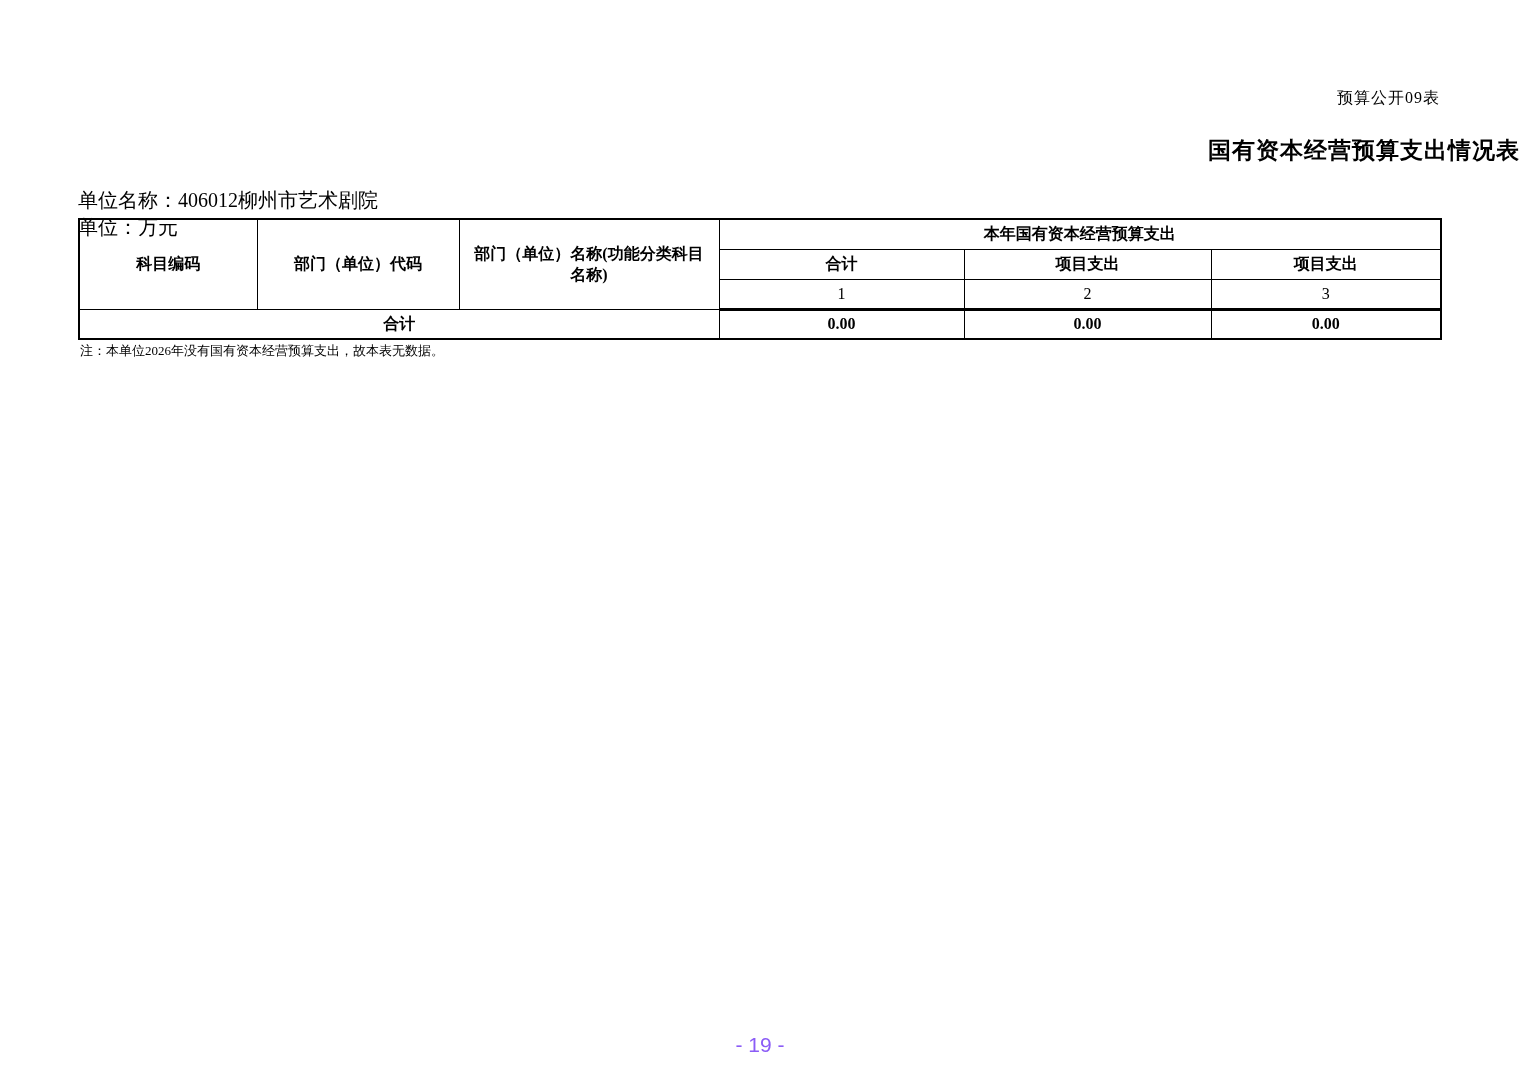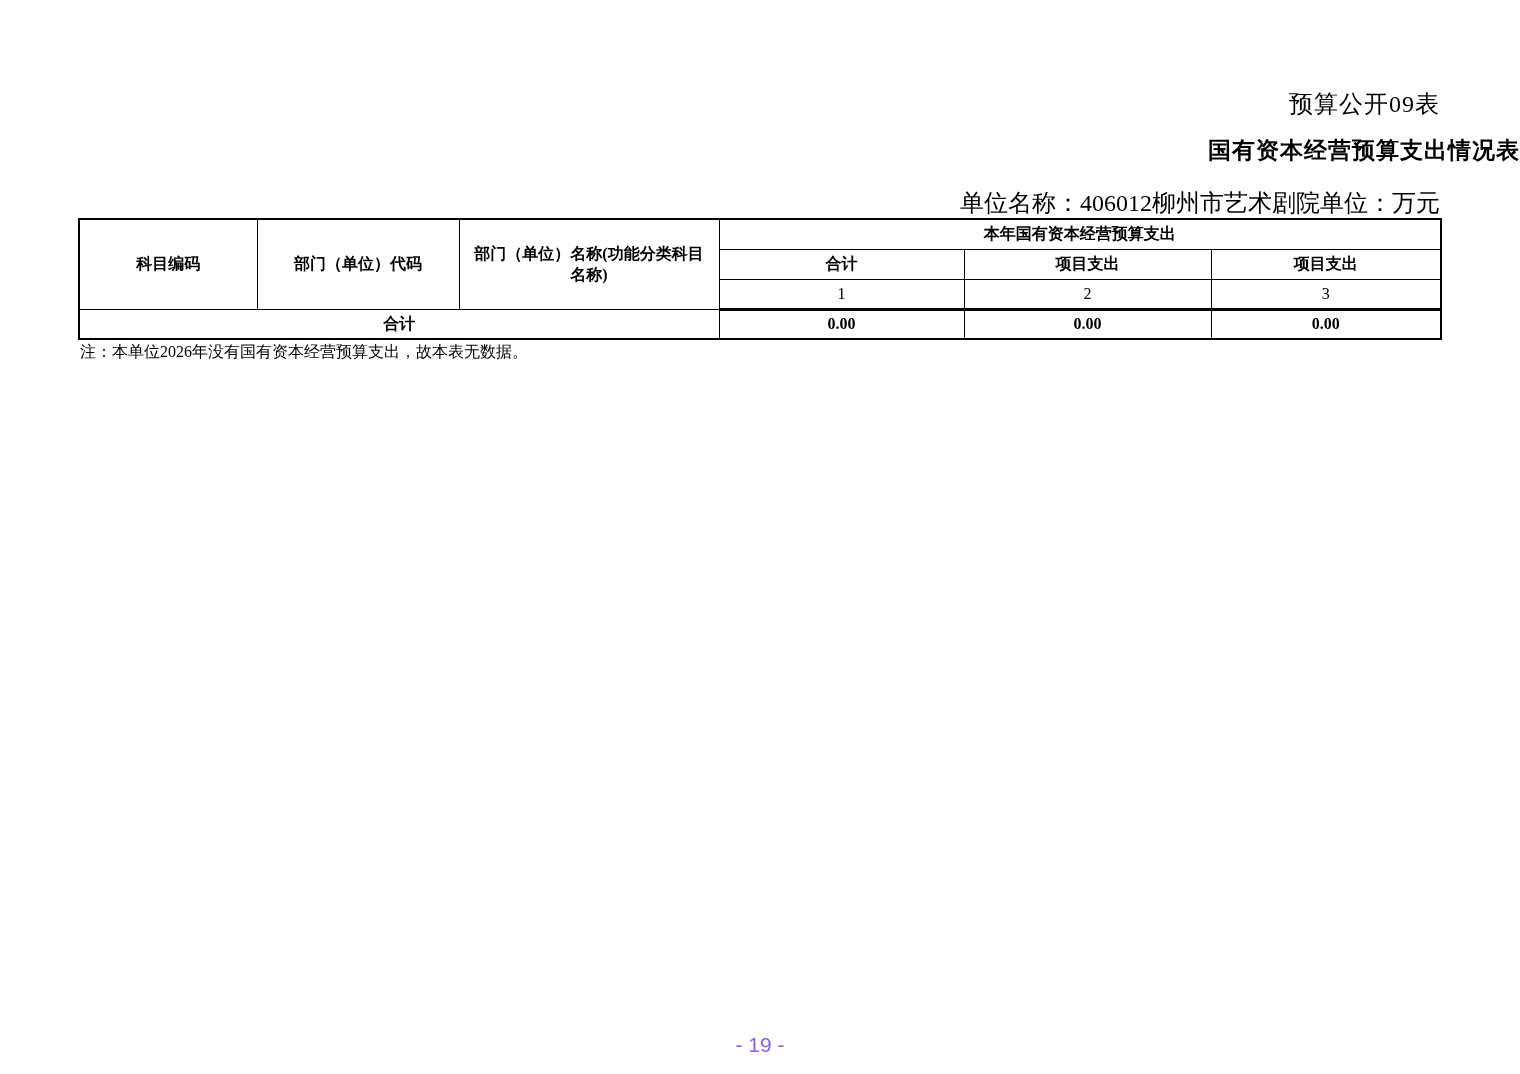--- a/index.html
+++ b/index.html
@@ -15,42 +15,43 @@
     font-family: "Liberation Serif", "DejaVu Serif", serif;
     color: #000000;
     overflow: hidden;
   }
   .corner-label {
     position: absolute;
     top: 88px;
     left: 78px;
     width: 1362px;
     text-align: right;
-    font-size: 24px;
+    font-size: 16px;
     letter-spacing: 1px;
   }
   .doc-title {
     position: absolute;
     top: 135px;
     left: 0;
     width: 100%;
     margin: 0;
     text-align: right;
     font-size: 23px;
     font-weight: bold;
     letter-spacing: 1px;
   }
   .meta-row {
     position: absolute;
     top: 187px;
     left: 78px;
     width: 1362px;
     display: flex;
-    justify-content: flex-end;
-    font-size: 24px;
+    justify-content: space-between;
+    font-size: 20px;
+    flex-direction: column;
   }
   table.budget-table {
     position: absolute;
     top: 218px;
     left: 78px;
     width: 1362px;
     border-collapse: collapse;
     table-layout: fixed;
     border: 2px solid #000;
   }
@@ -81,21 +82,21 @@
   }
   td.num-cell {
     text-align: right;
     font-weight: bold;
     padding-right: 4px;
   }
   .note {
     position: absolute;
     top: 342px;
     left: 80px;
-    font-size: 16px;
+    font-size: 13px;
   }
   .page-number {
     position: absolute;
     top: 1033px;
     left: 0;
     width: 100%;
     text-align: center;
     font-family: "Liberation Sans", "DejaVu Sans", sans-serif;
     font-size: 21px;
     color: #8b5cf6;

